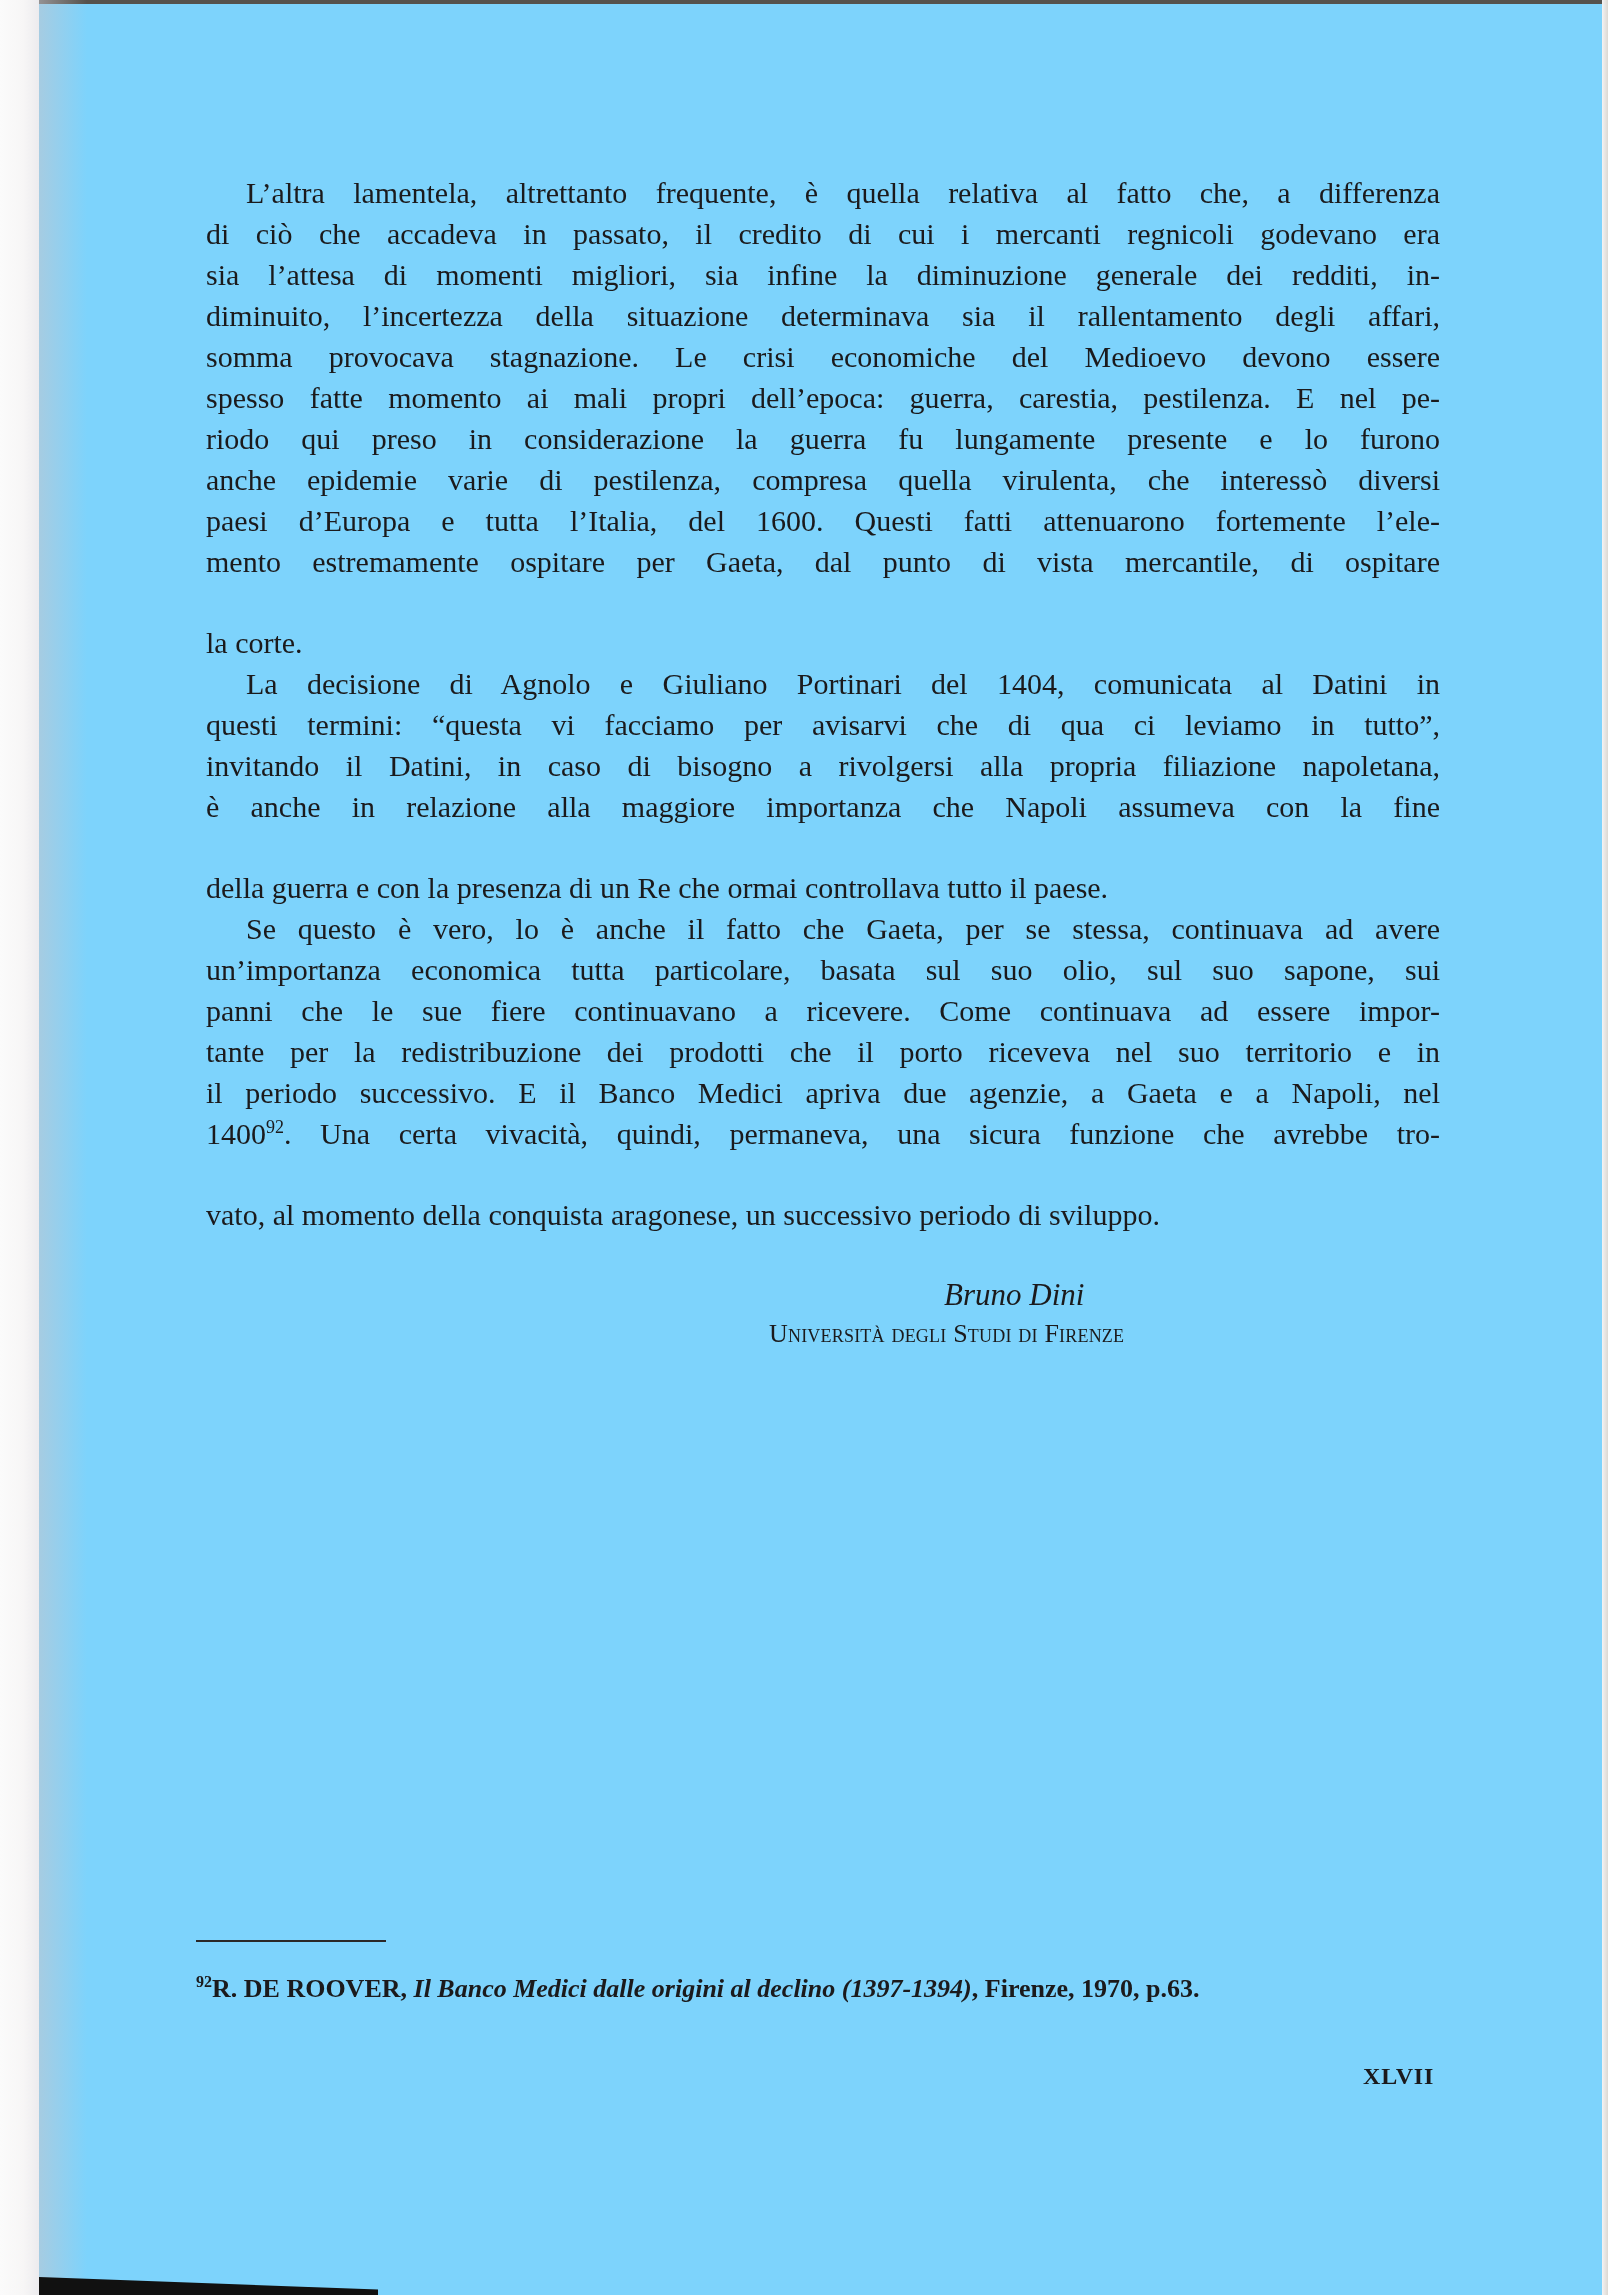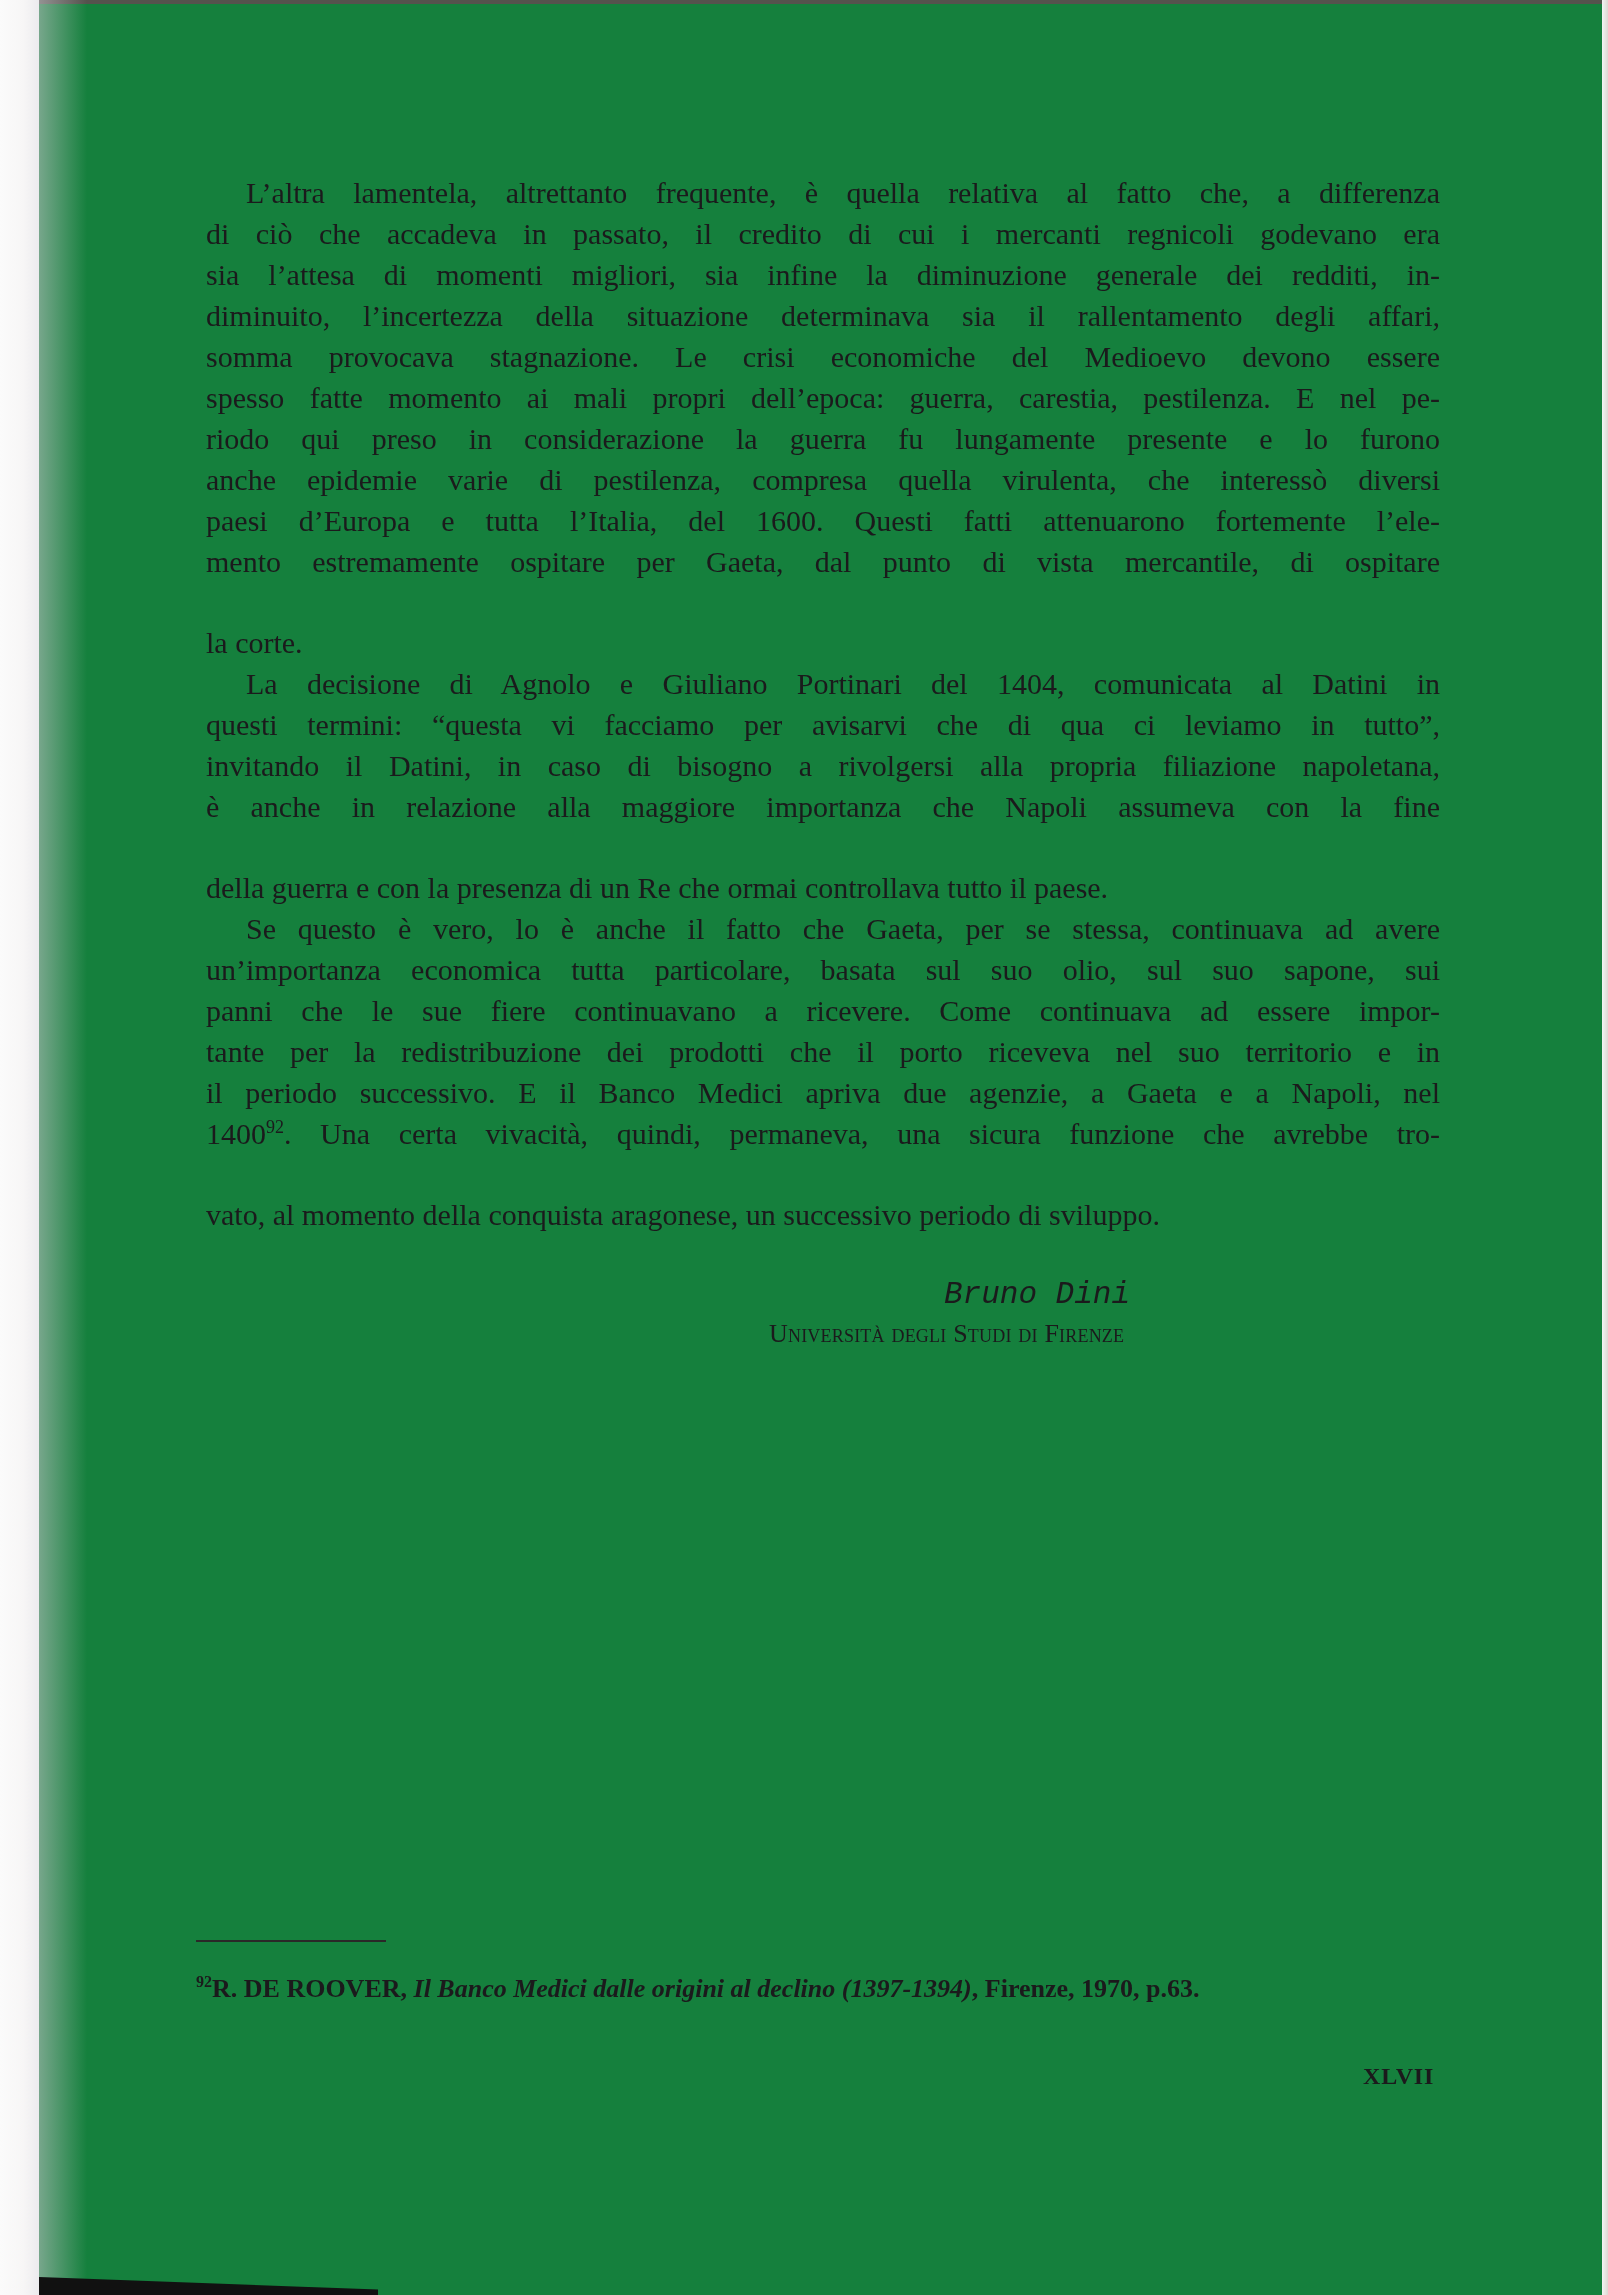--- a/index.html
+++ b/index.html
@@ -9,21 +9,21 @@
     height: 2295px;
     overflow: hidden;
     background: #2a2826;
   }
   .page {
     position: absolute;
     left: 0;
     top: 0;
     width: 1608px;
     height: 2295px;
-    background: #15803d;
+    background: #7dd3fc;
     overflow: hidden;
   }
   .top-edge {
     position: absolute;
     left: 31px;
     top: 0;
     width: 1578px;
     height: 4px;
     background: #55524d;
   }
@@ -91,21 +91,21 @@
   .body-text p { text-indent: 0; }
   sup.fn {
     font-size: 18px;
     vertical-align: 11.3px;
     line-height: 0;
   }
   .signature {
     position: absolute;
     left: 944px;
     top: 1277px;
-    font-family: Liberation Mono, monospace;
+    font-family: Liberation Serif, serif;
     font-style: italic;
     font-size: 31px;
     color: #1b1a1c;
   }
   .affiliation {
     position: absolute;
     left: 769px;
     top: 1319px;
     font-family: "Liberation Serif", "DejaVu Serif", serif;
     font-variant: small-caps;

